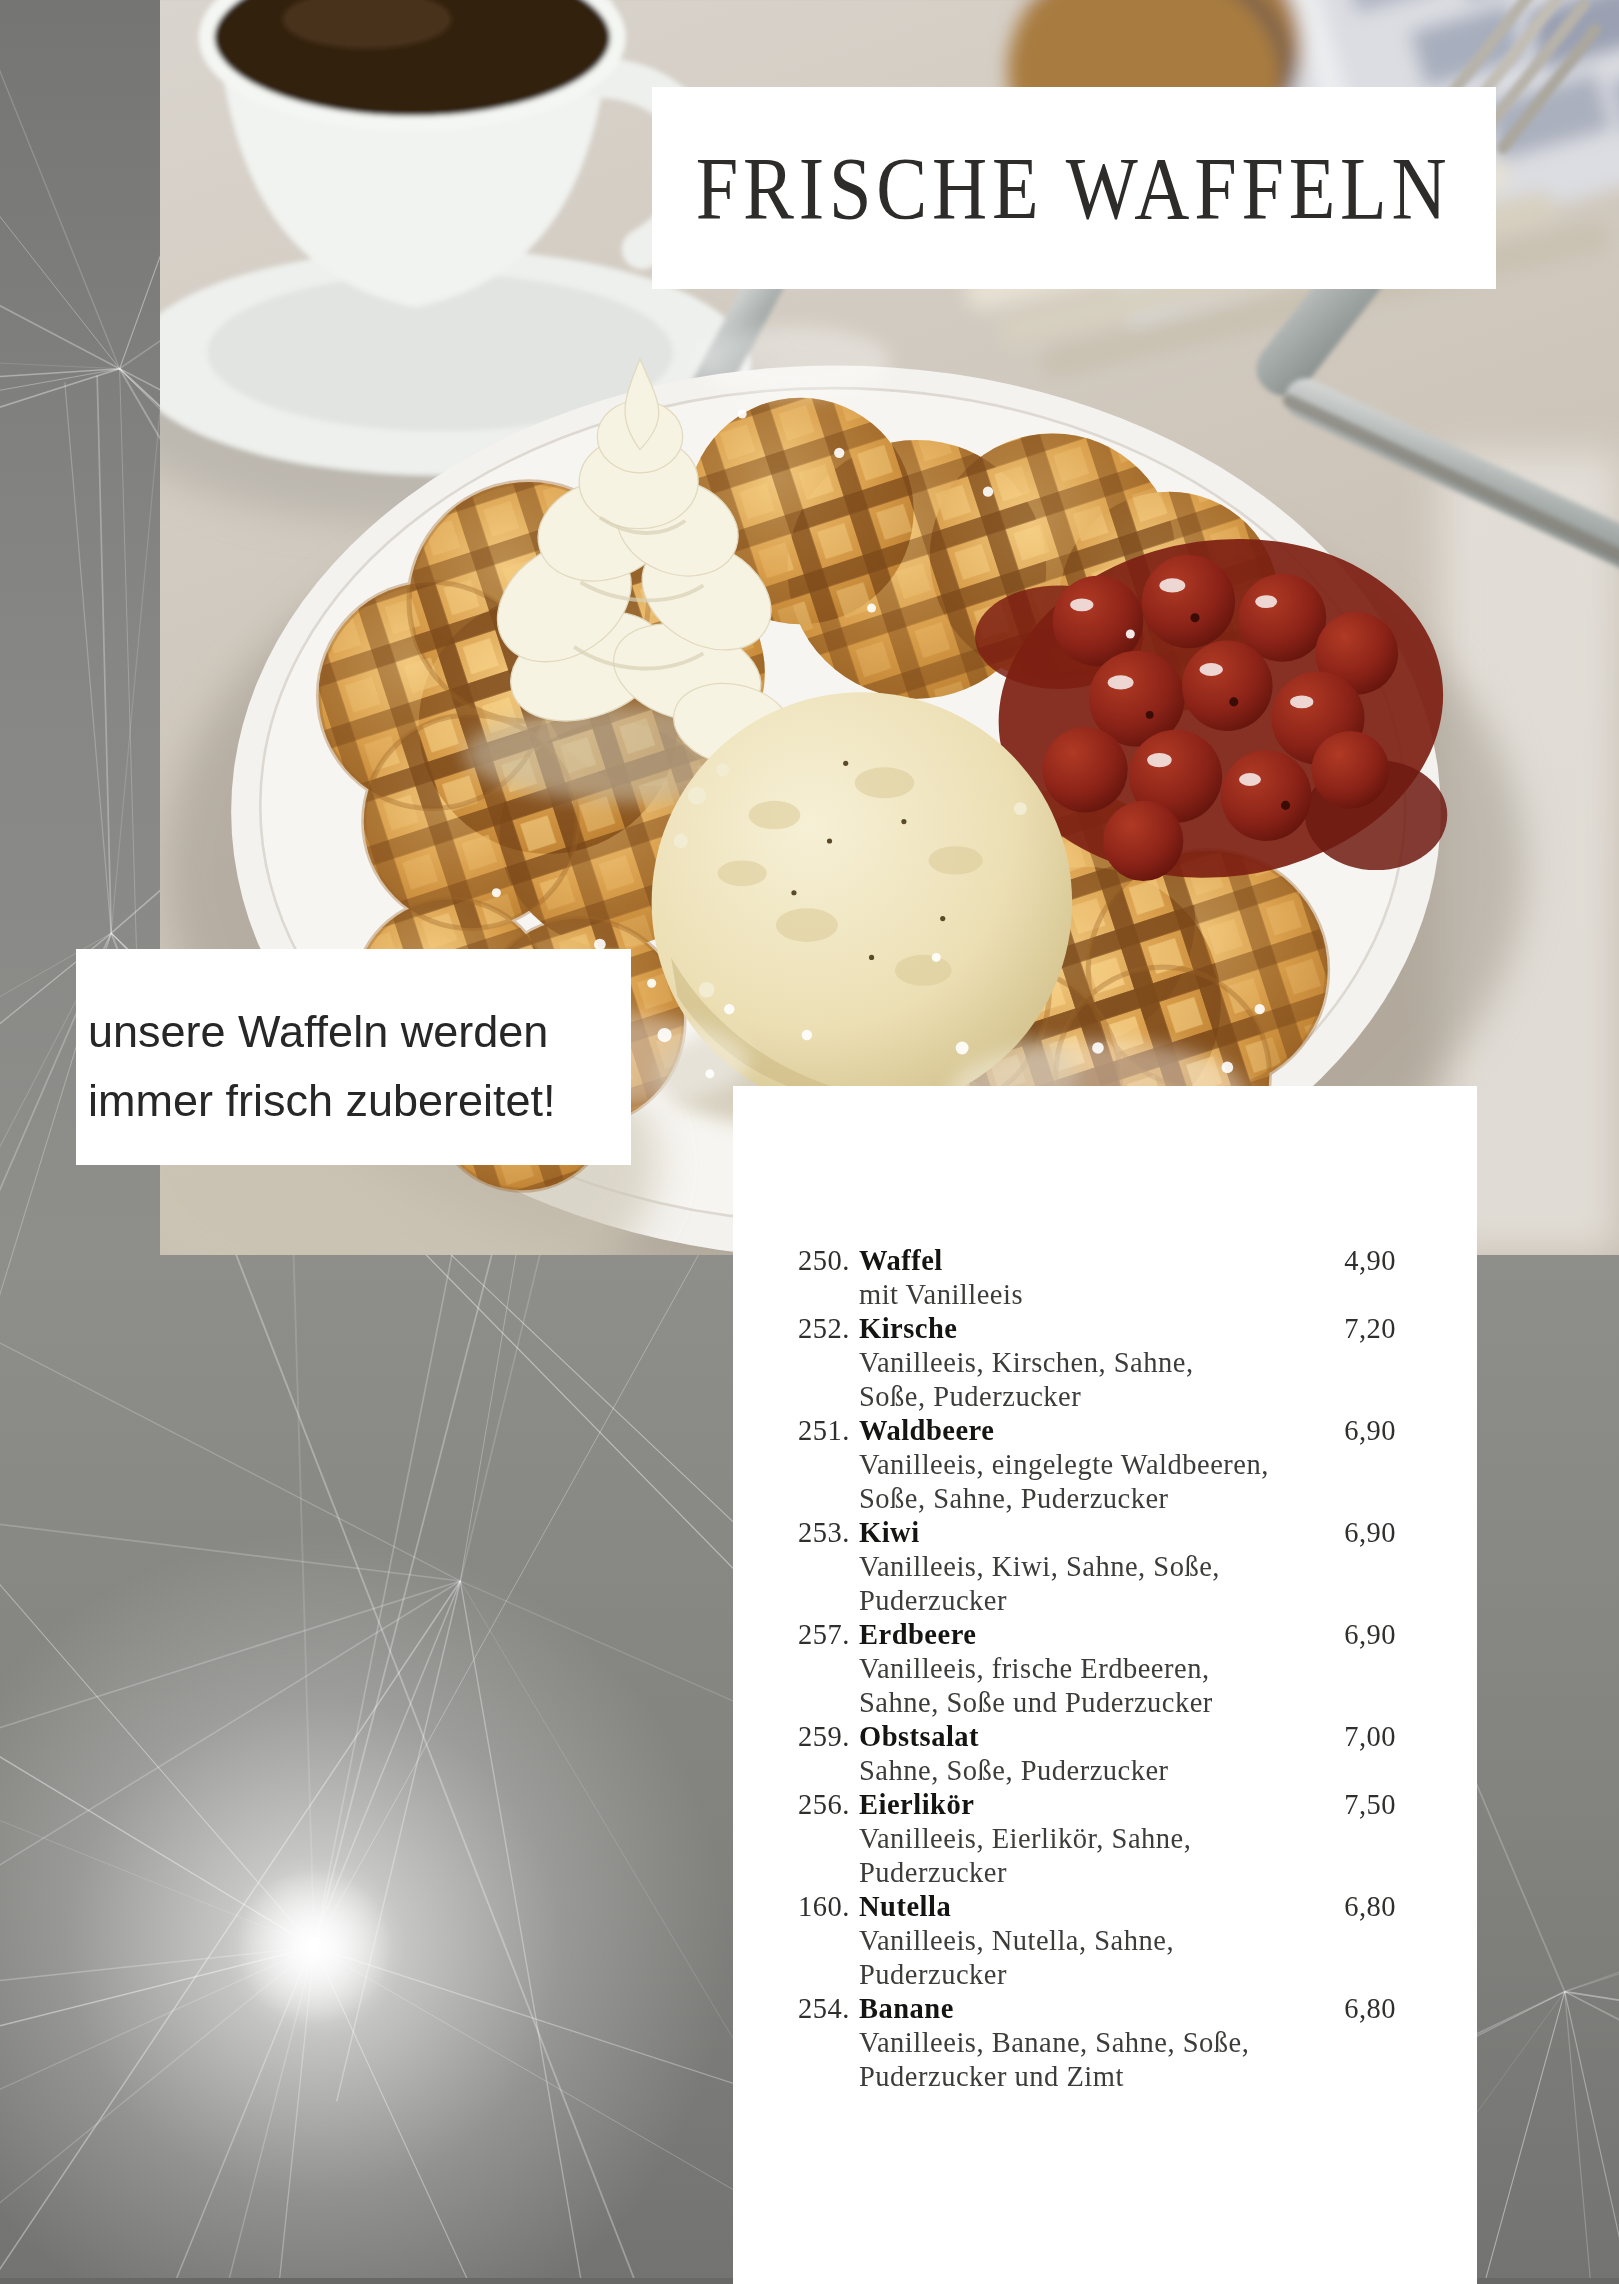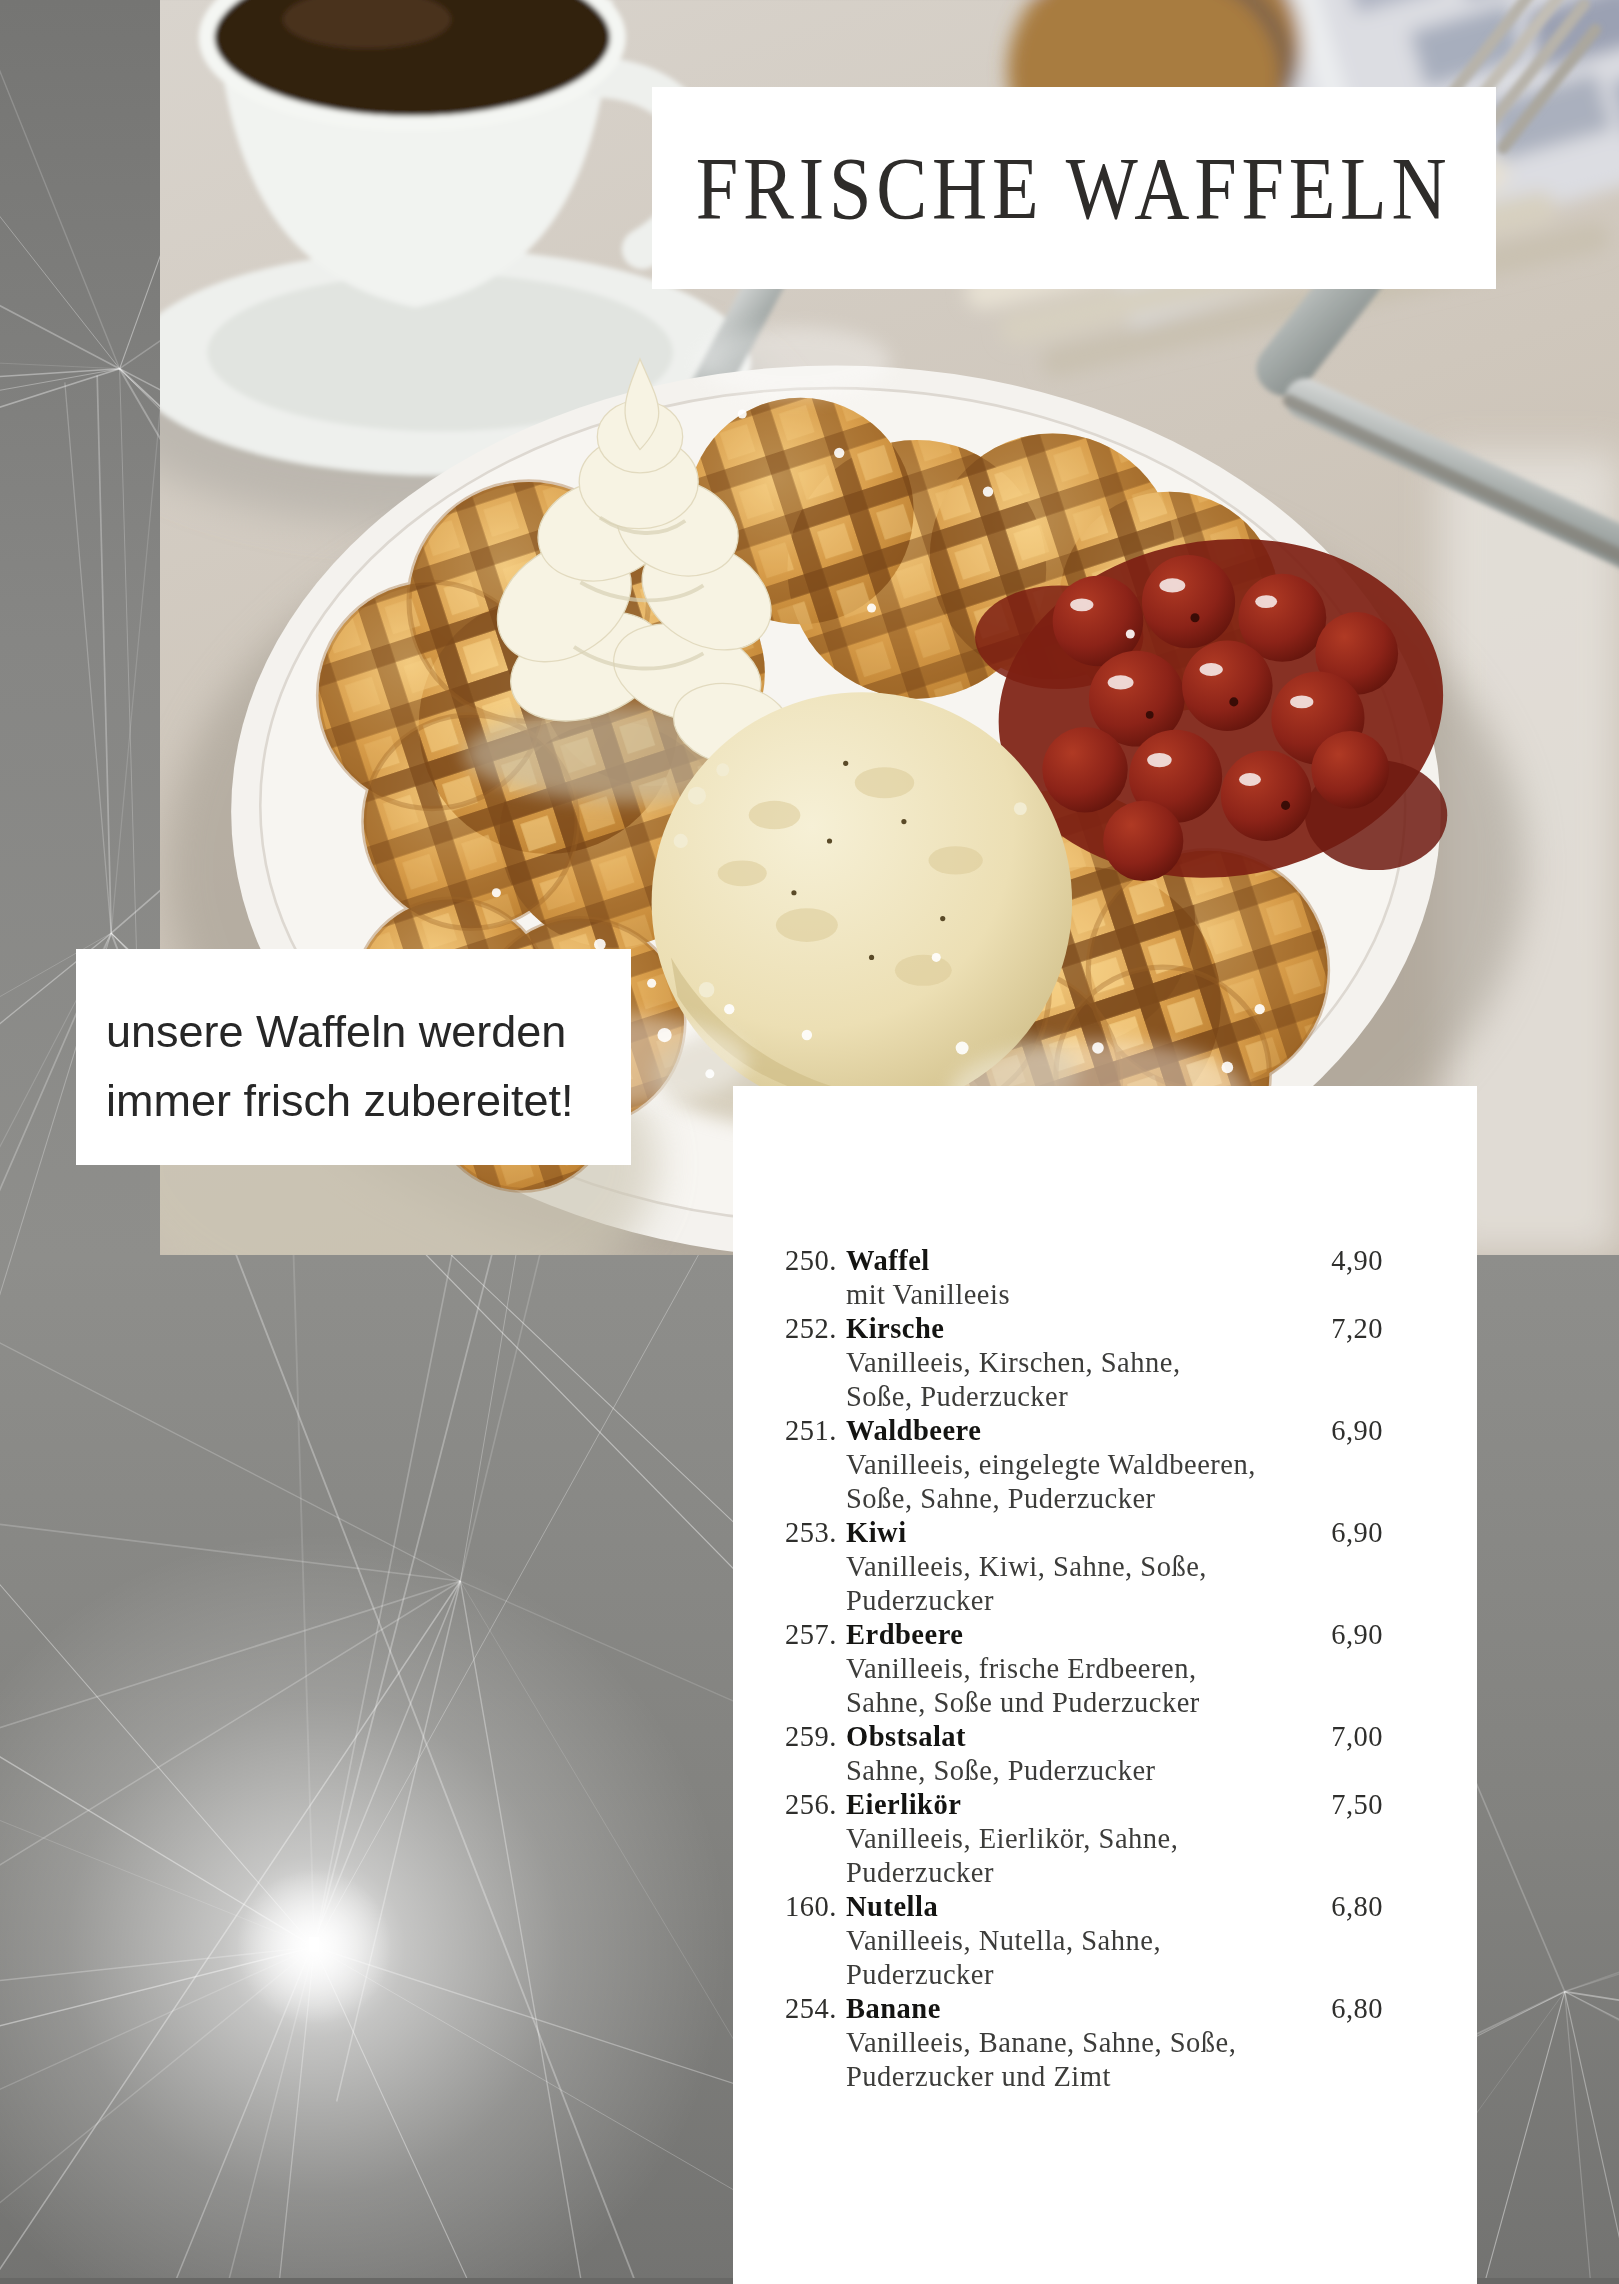--- a/index.html
+++ b/index.html
@@ -15,32 +15,32 @@
     position:absolute;left:652px;top:87px;width:844px;height:202px;background:#ffffff;z-index:5;
     display:flex;align-items:center;justify-content:center;
   }
   .title-box h1{
     margin:0;font-family:"Liberation Serif", serif;font-weight:normal;
     font-size:83px;letter-spacing:5.2px;color:#2e2c2a;white-space:nowrap;
     transform:scale(0.92,1.08);
   }
   .tagline-box{
     position:absolute;left:76px;top:949px;width:555px;height:216px;background:#ffffff;z-index:5;
-    box-sizing:border-box;padding:48px 0 0 30px;
+    box-sizing:border-box;padding:48px 0 0 12px;
   }
   .tagline-box .tl{
     font-family:"Liberation Sans", sans-serif;font-size:45px;line-height:69px;
     color:#272727;white-space:nowrap;
   }
   .menu-panel{
     position:absolute;left:733px;top:1086px;width:744px;height:1198px;background:#ffffff;z-index:4;
     box-sizing:border-box;
   }
   .menu-list{
-    position:absolute;left:52px;top:158px;width:598px;
+    position:absolute;left:65px;top:158px;width:598px;
     font-family:"Liberation Serif", serif;font-size:28.5px;line-height:34px;
     letter-spacing:0.5px;color:#2f2f2d;
   }
   .mi .row{display:flex;align-items:baseline;}
   .mi .num{flex:0 0 61px;color:#2f2f2d;}
   .mi .nm{font-weight:bold;color:#141412;}
   .mi .pr{margin-left:auto;color:#2f2f2d;}
   .mi .desc{padding-left:61px;color:#3c3c3a;}
 </style>
 </head>

